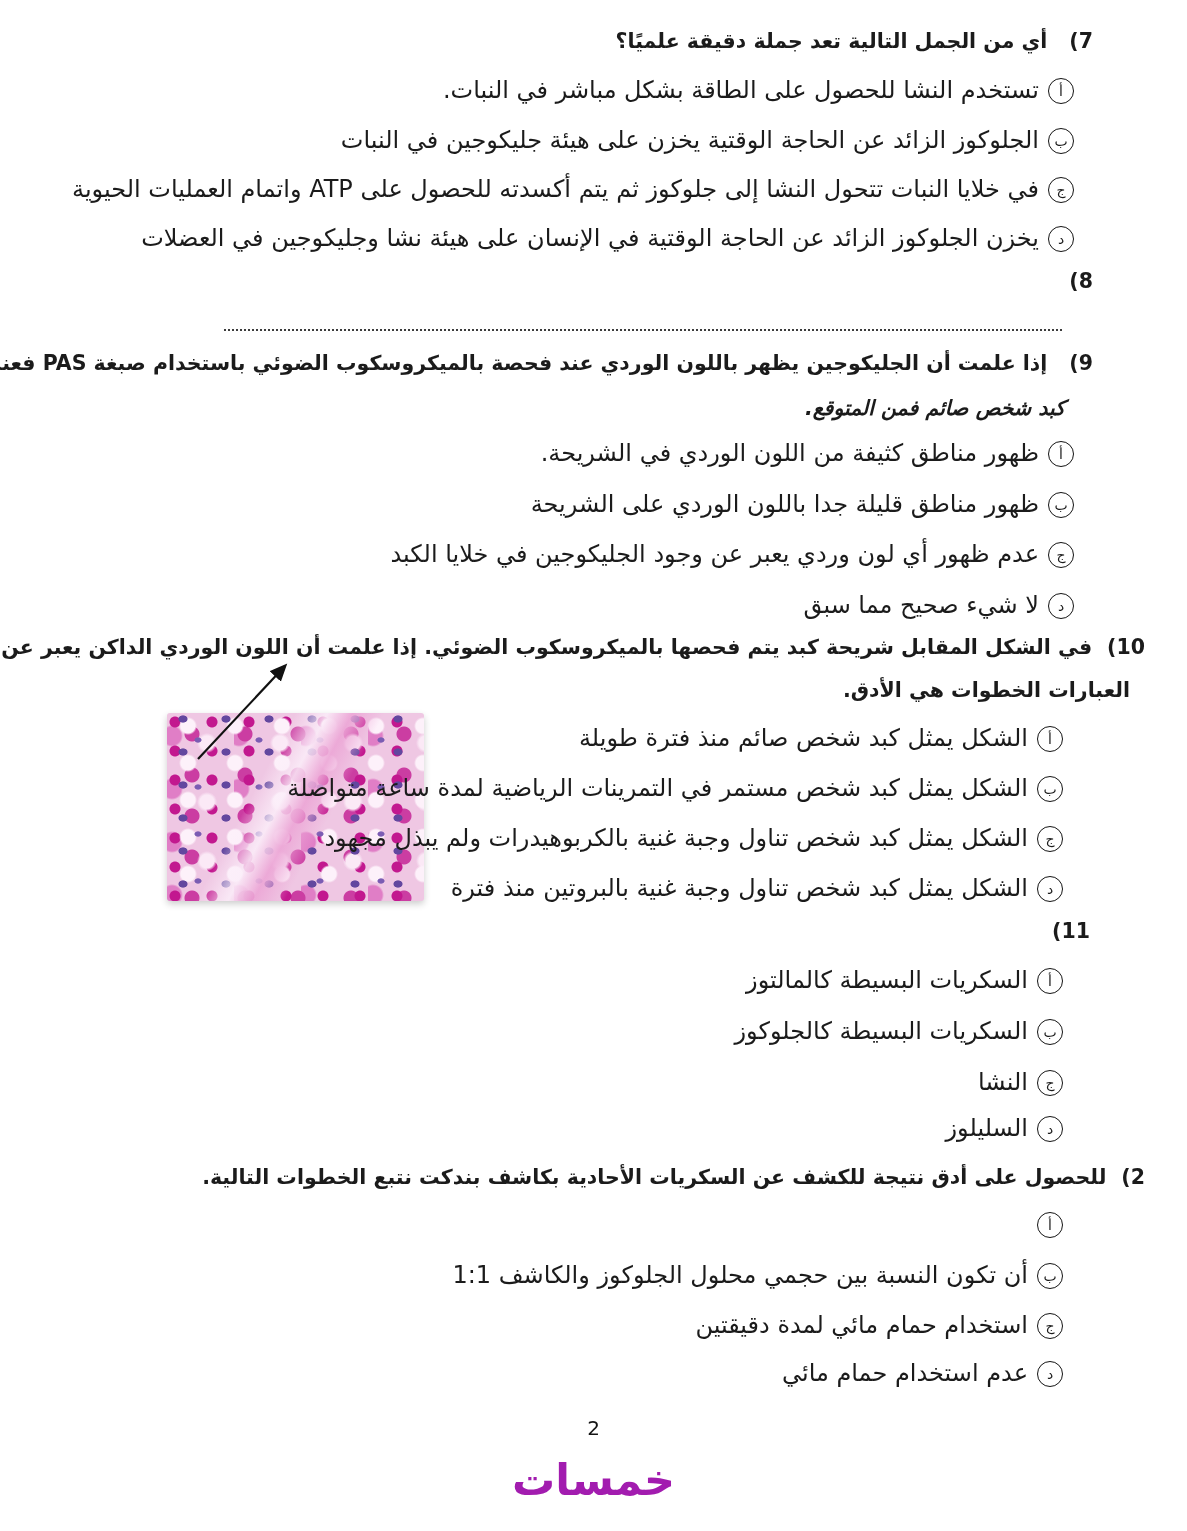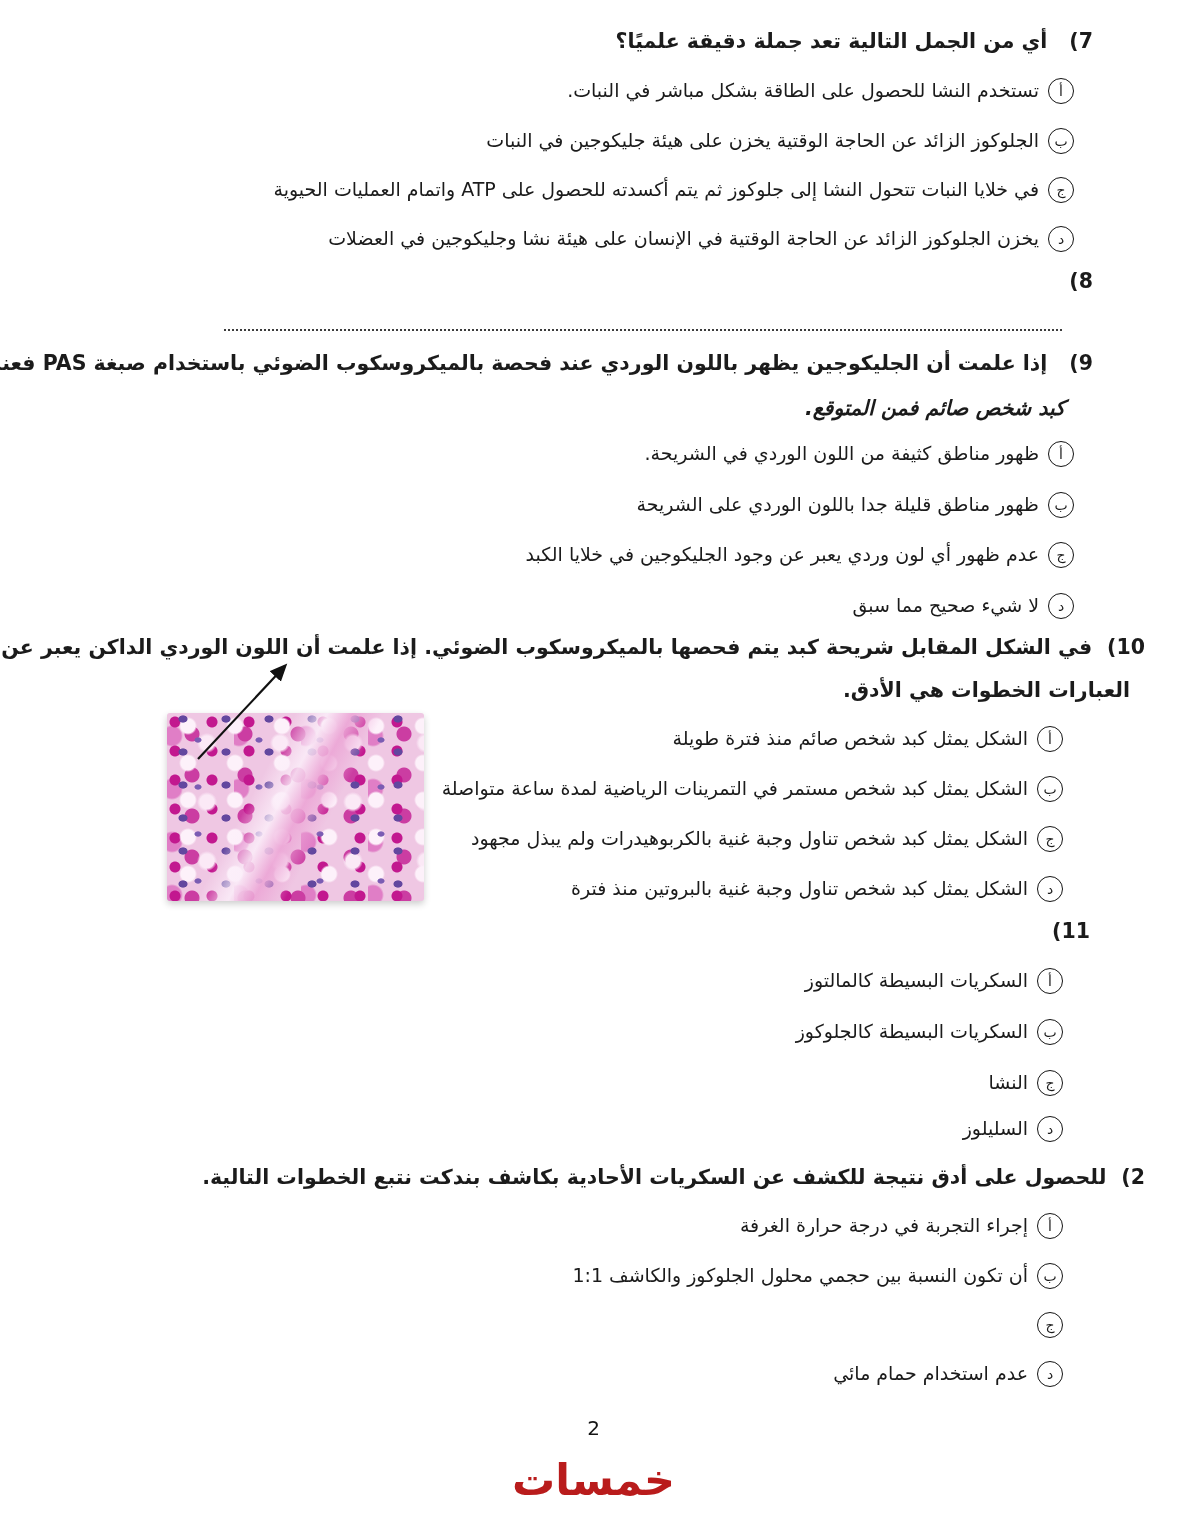--- a/index.html
+++ b/index.html
@@ -25,21 +25,21 @@
   .qcont{font-weight:bold;font-size:20.5px;line-height:28px;}
   .opt-badge{
     flex:0 0 auto;
     width:26px;height:26px;
     border:1.7px solid #141414;
     border-radius:50%;
     display:flex;align-items:center;justify-content:center;
     font-size:14px;line-height:1;
     box-sizing:border-box;
   }
-  .opt-text{font-size:19px;line-height:27px;}
+  .opt-text{font-size:24px;line-height:27px;}
   .answer-line{
     position:absolute;
     border-top:2px dotted #3c3c3c;
     height:0;
   }
   .micrograph{
     position:absolute;
     left:167px;top:713px;width:257px;height:188px;
     border-radius:3px;
     box-shadow:0 3px 7px rgba(0,0,0,.20);
@@ -65,21 +65,21 @@
   }
   .arrow-svg{position:absolute;left:185px;top:652px;}
   .page-number{
     position:absolute;left:0;right:0;top:1416px;
     text-align:center;font-size:20px;color:#141414;
   }
   .watermark{
     position:absolute;left:0;right:0;top:1455px;
     text-align:center;
     font-size:43px;font-weight:bold;
-    color:#b91c1c;letter-spacing:2px;
+    color:#a21caf;letter-spacing:2px;
   }
 </style>
 </head>
 <body>
 
 <div class="page">
 
   <div class="row qhead" style="top:27px;right:94px;">
     <span class="qnum">7)</span>
       <span>أي من الجمل التالية تعد جملة دقيقة علميًا؟</span>
@@ -218,32 +218,32 @@
   </div>
 
   <div class="row qhead" style="top:1163px;right:42px;">
     <span class="qnum tight">2)</span>
       <span>للحصول على أدق نتيجة للكشف عن السكريات الأحادية بكاشف بندكت نتبع الخطوات التالية.</span>
   </div>
   <div class="row" style="top:1212px;right:124px;">
     <span class="opt-badge">
         <span>أ</span>
       </span>
-    <span class="opt-text">إجراء التجربة في درجة حرارة الغرفة</span>
   </div>
   <div class="row" style="top:1262px;right:124px;">
     <span class="opt-badge">
         <span>ب</span>
       </span>
     <span class="opt-text">أن تكون النسبة بين حجمي محلول الجلوكوز والكاشف 1:1</span>
   </div>
   <div class="row" style="top:1312px;right:124px;">
     <span class="opt-badge">
         <span>ج</span>
       </span>
+    <span class="opt-text">استخدام حمام مائي لمدة دقيقتين</span>
   </div>
   <div class="row" style="top:1360px;right:124px;">
     <span class="opt-badge">
         <span>د</span>
       </span>
     <span class="opt-text">عدم استخدام حمام مائي</span>
   </div>
 
   <div class="page-number">2</div>
   <div class="watermark">خمسات</div>

